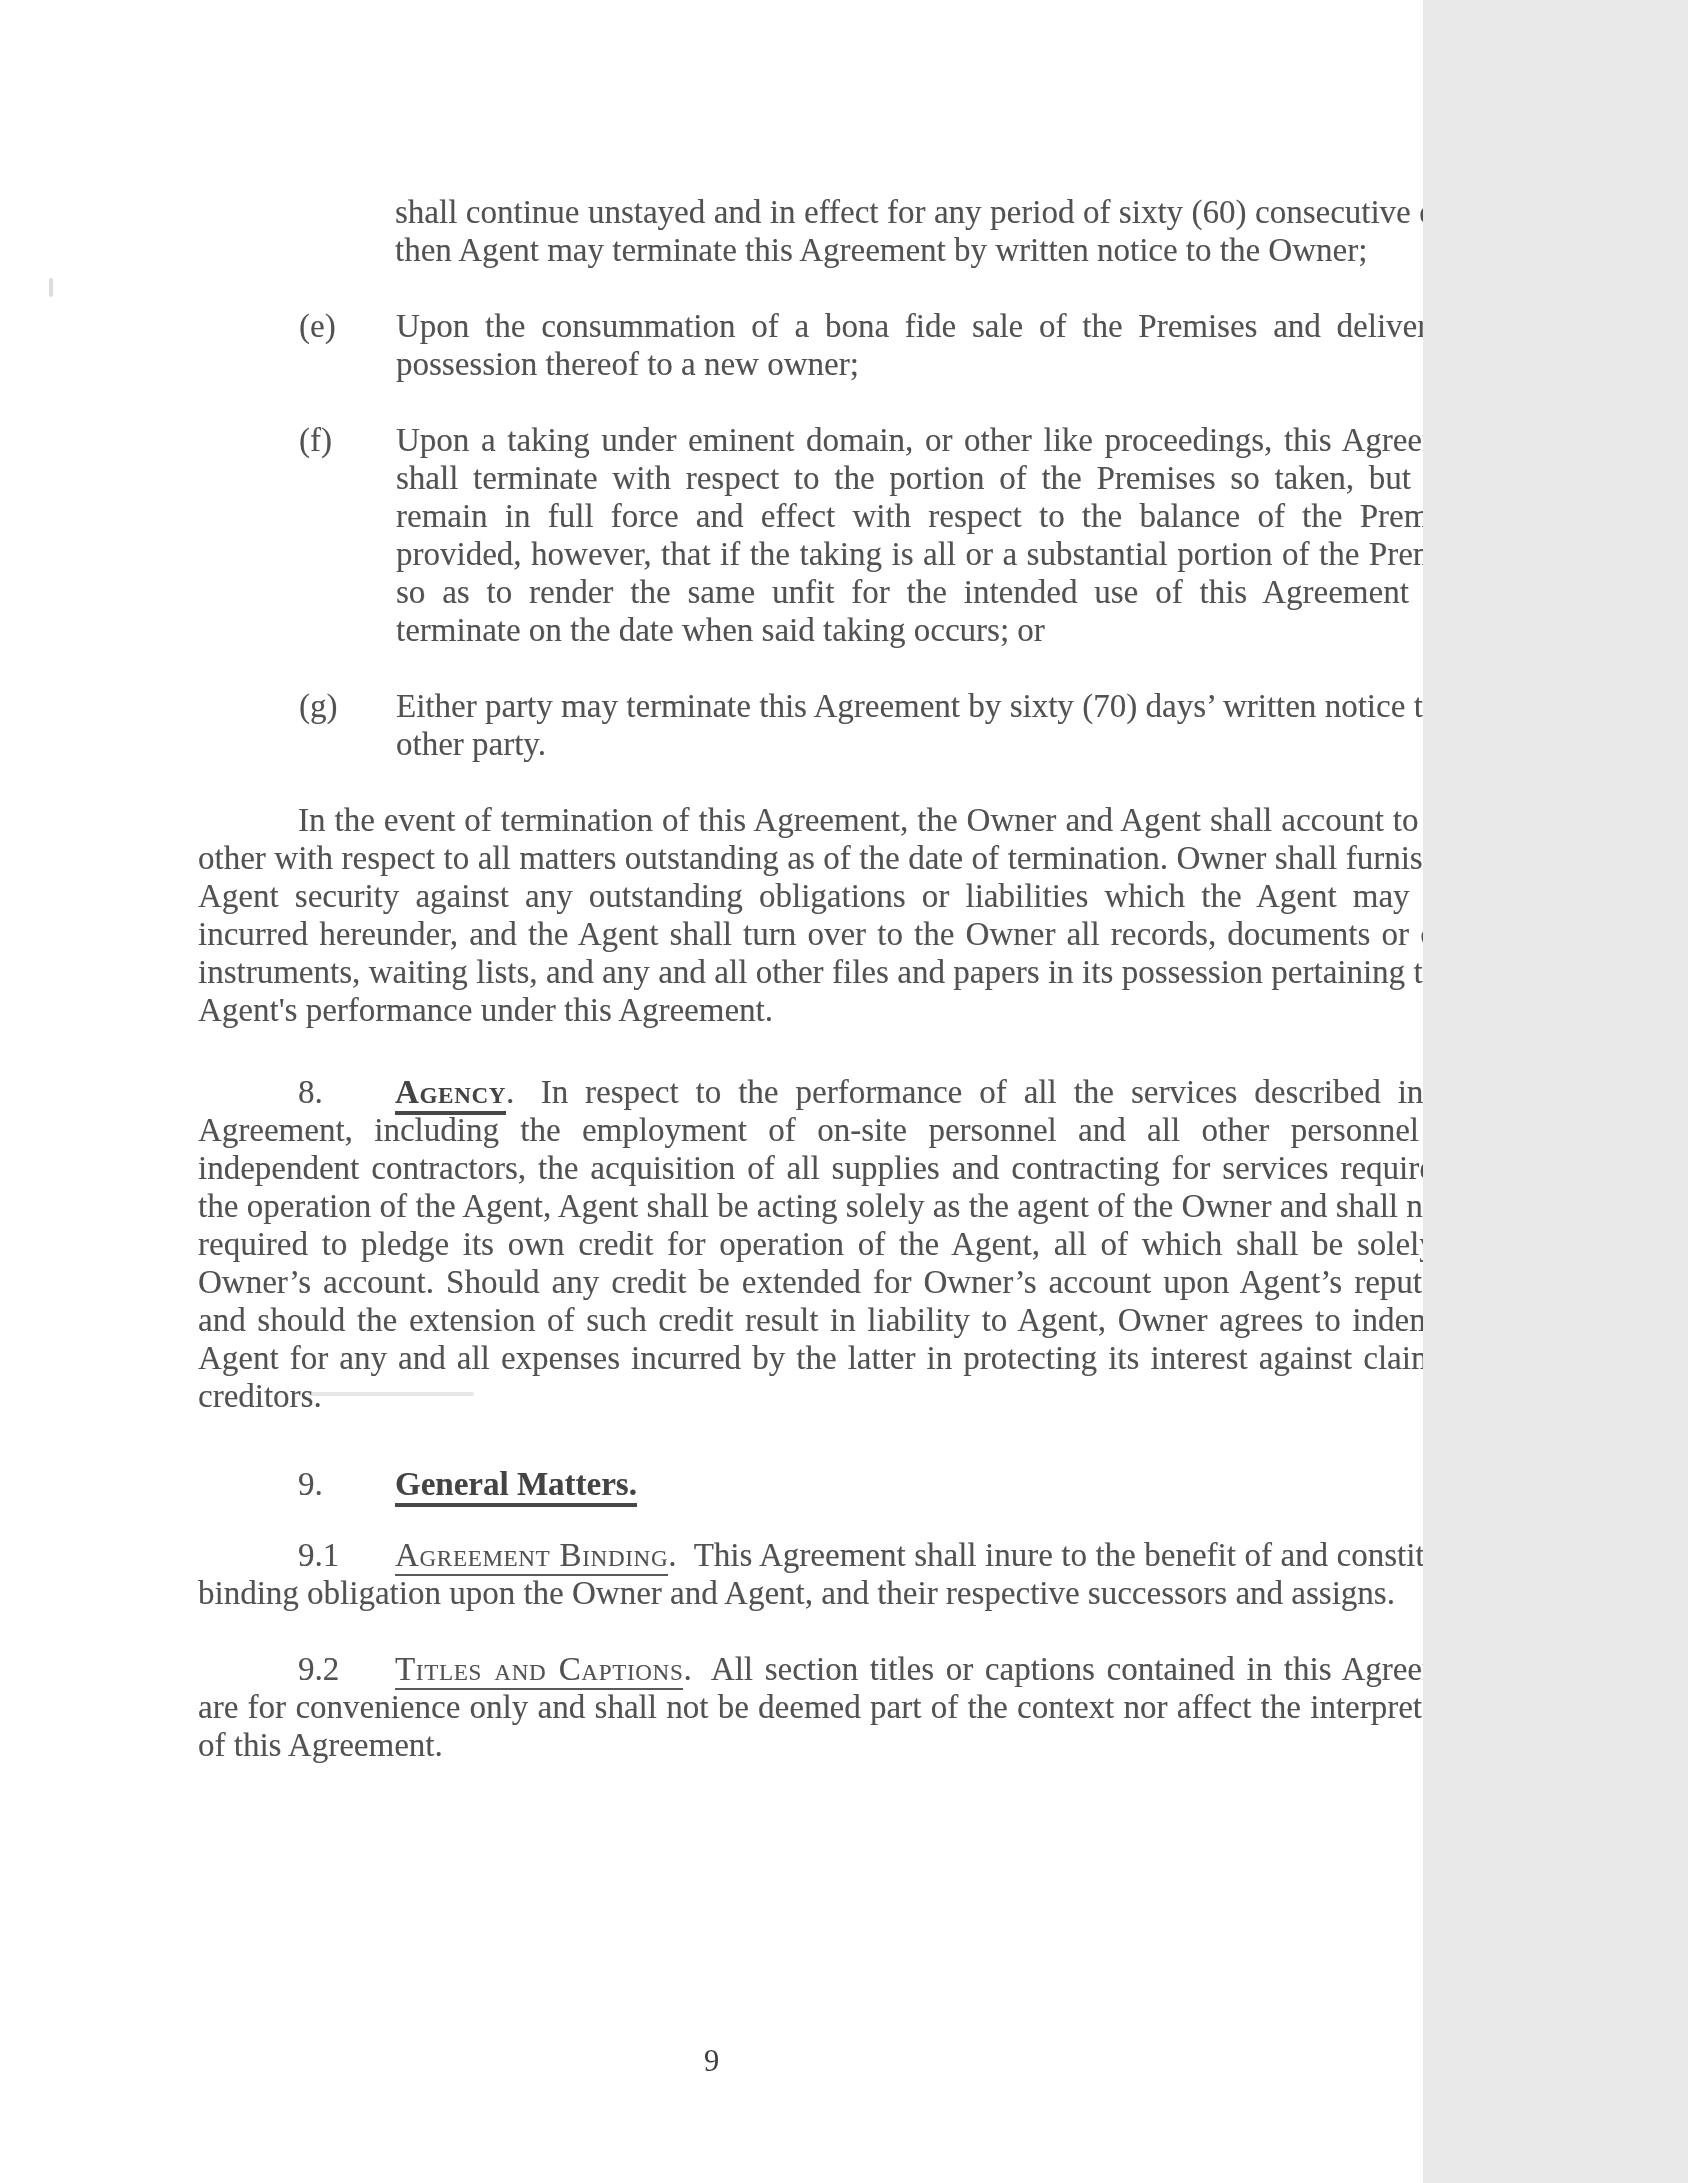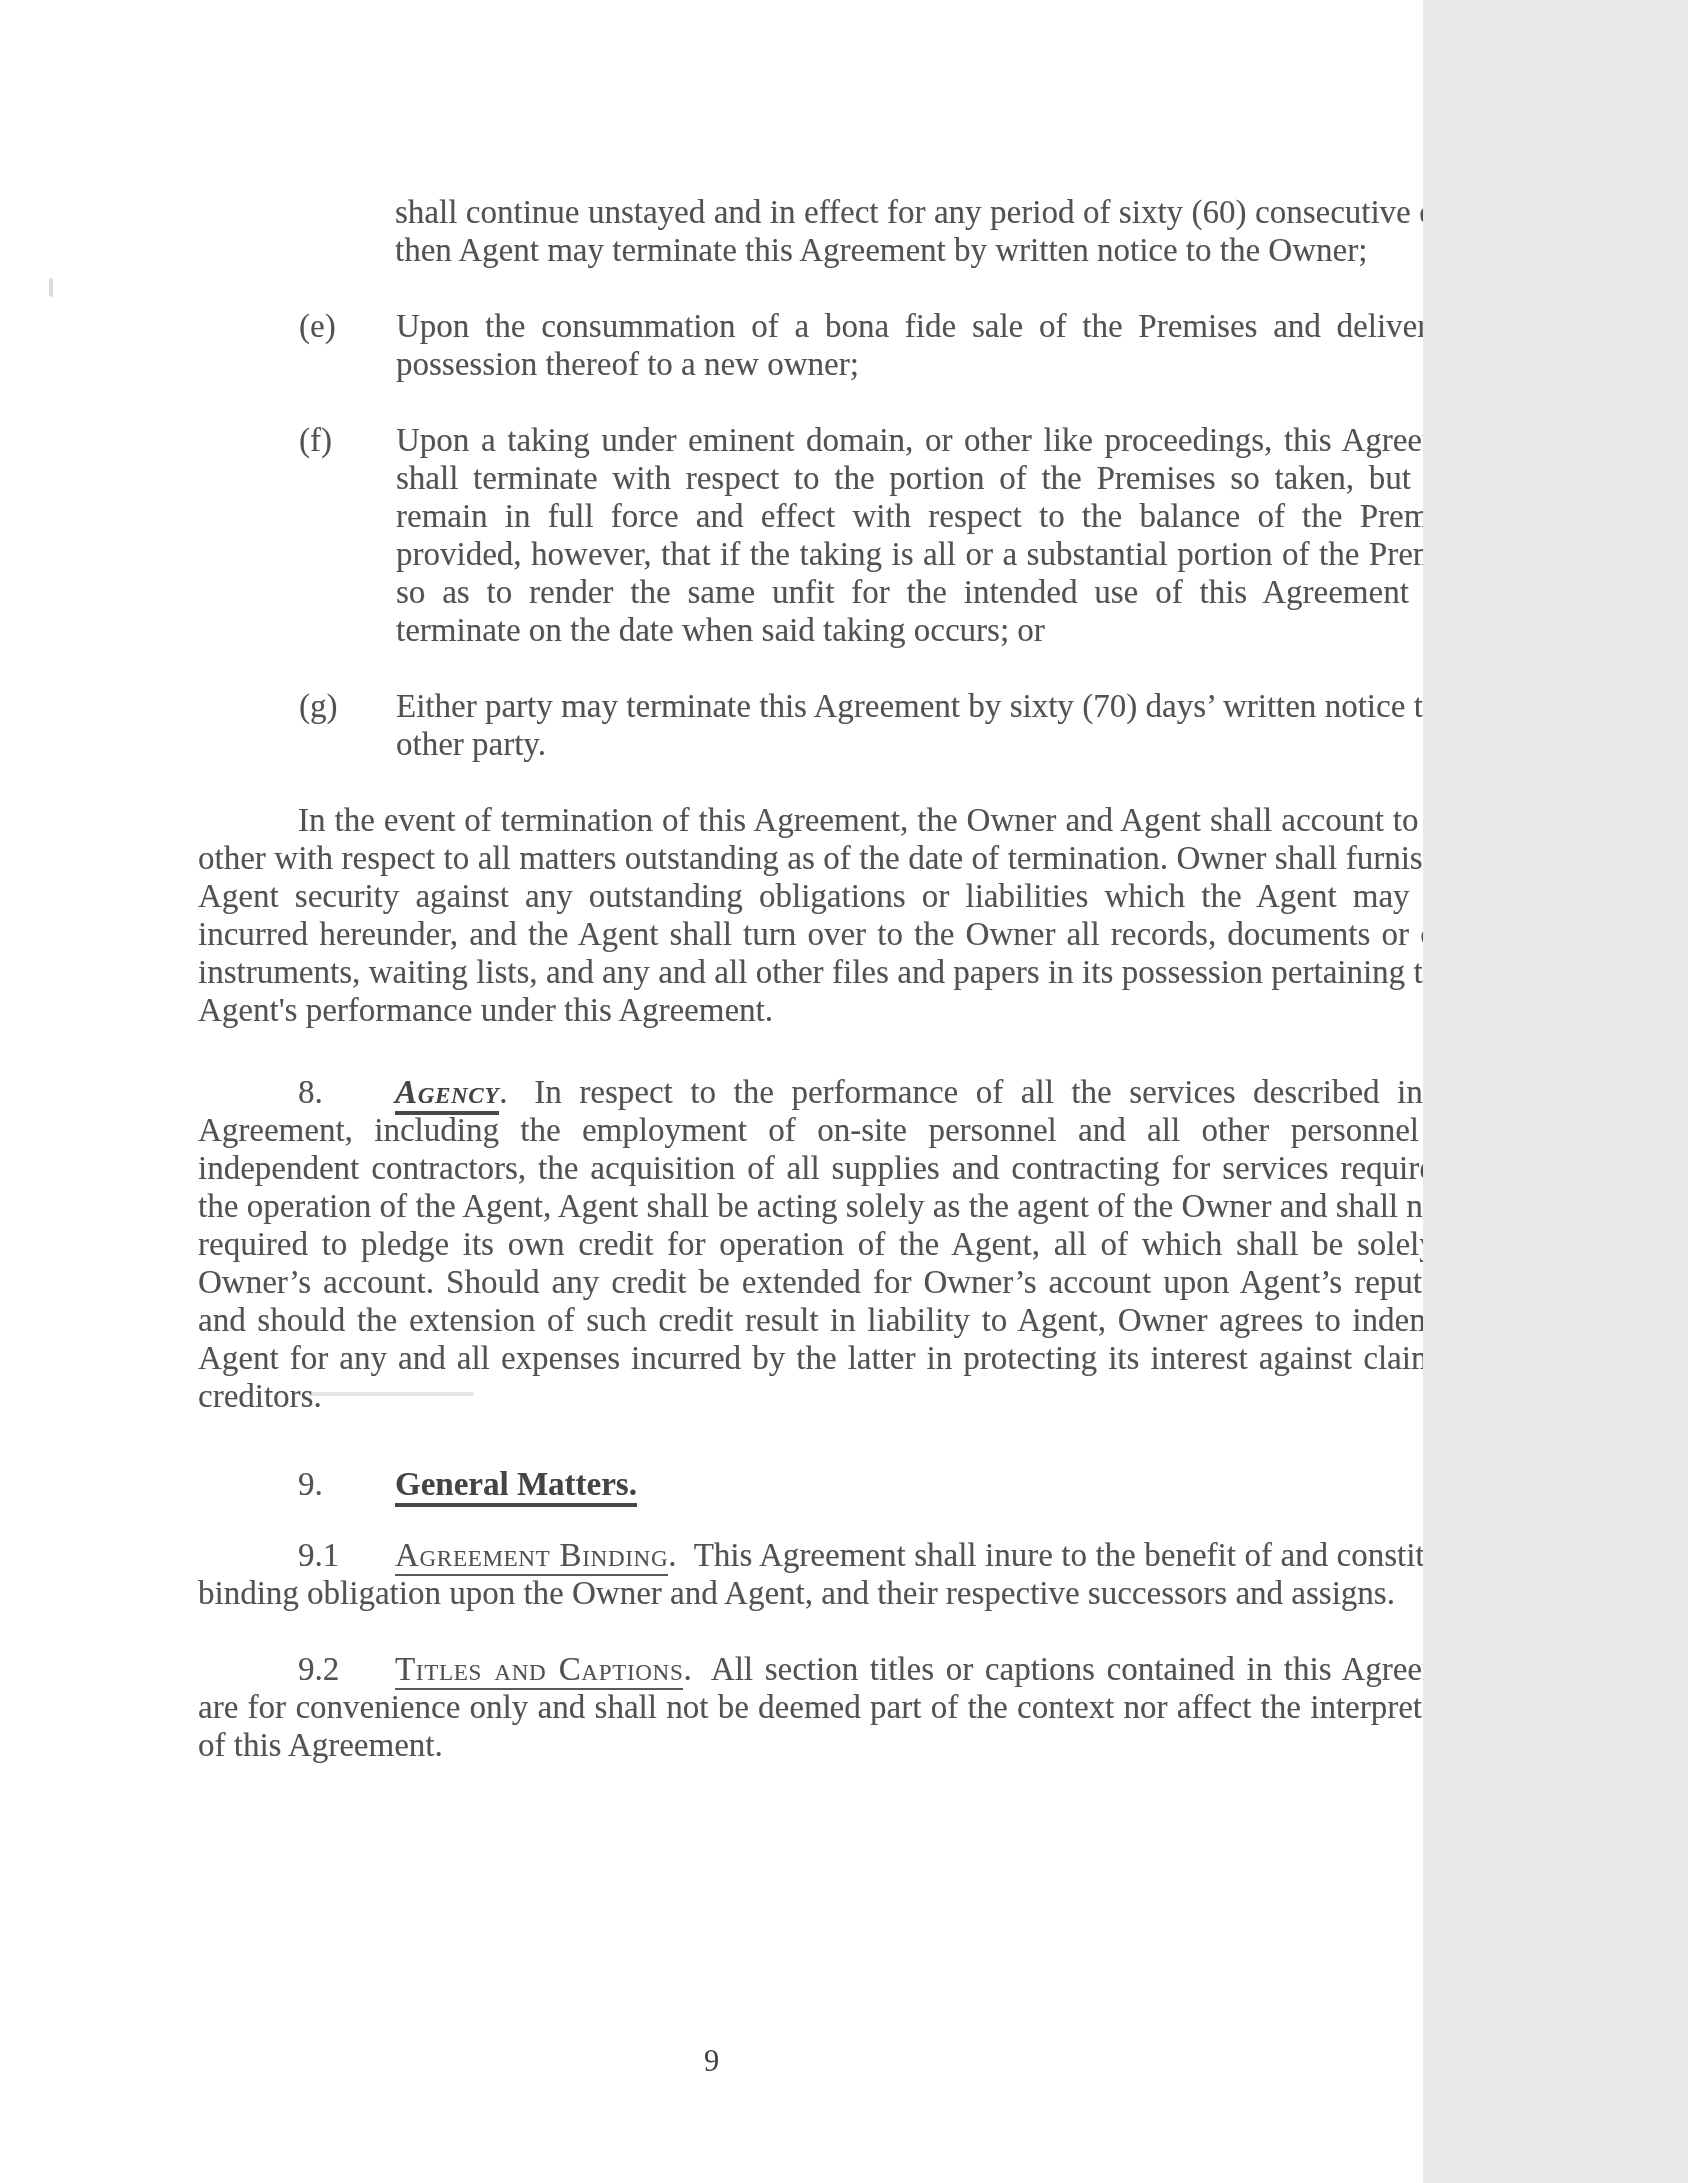--- a/index.html
+++ b/index.html
@@ -25,21 +25,21 @@
   .mt-57 { margin-top:38px; }
   .mt-66 { margin-top:44px; }
   .mt-52 { margin-top:50px; }
   .mt-50 { margin-top:33px; }
   .clause { display:flex; }
   .clause-label { flex:none; width:97px; margin-left:101px; }
   .clause-text { flex:1; text-align:justify; }
   .num { display:inline-block; width:97px; text-indent:0; }
   .sc { font-variant:small-caps; letter-spacing:0.7px; }
   .b { font-weight:bold; color:#444444; }
-  .u-thick { border-bottom:4.6px solid #474747; padding-bottom:0.7px;font-style:italic; }
+  .u-thick { border-bottom:4.6px solid #474747; padding-bottom:0.7px; }
   .u-med { border-bottom:4px solid #474747; padding-bottom:0.7px; }
   .u-thin { border-bottom:2.7px solid #5a5a5a; padding-bottom:0.7px; }
   .sep { margin-right:9.3px; }
   .pageno {
     position:absolute; top:2045px; left:0; width:100%;
     text-align:center; font-size:30.5px; line-height:33px; color:#3d3d3d;
   }
   .artifact-tick {
     position:absolute; left:49px; top:278px; width:4px; height:18.6px;
     background:#dcdcdc; border-radius:2px;

